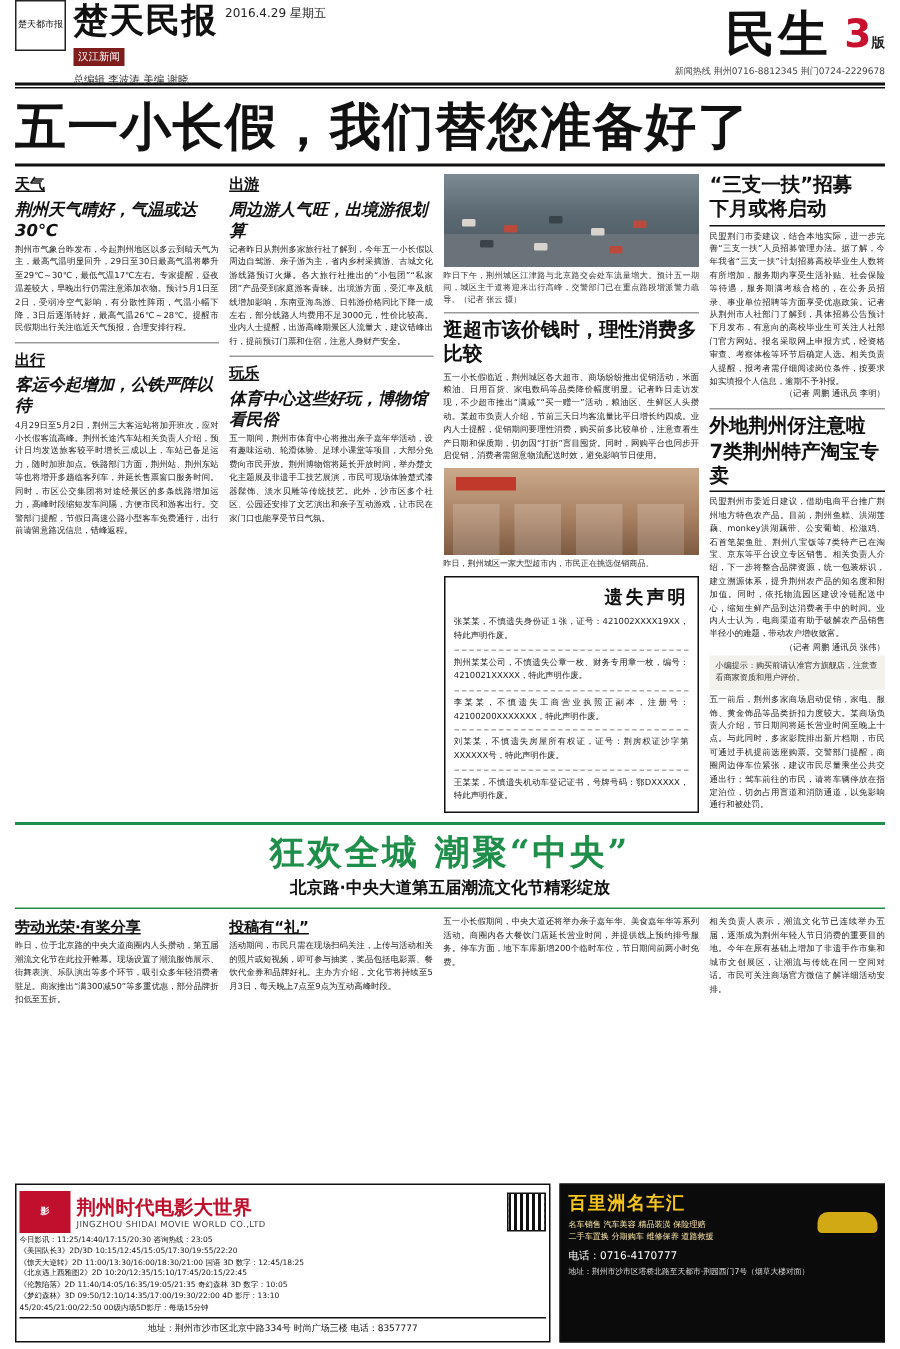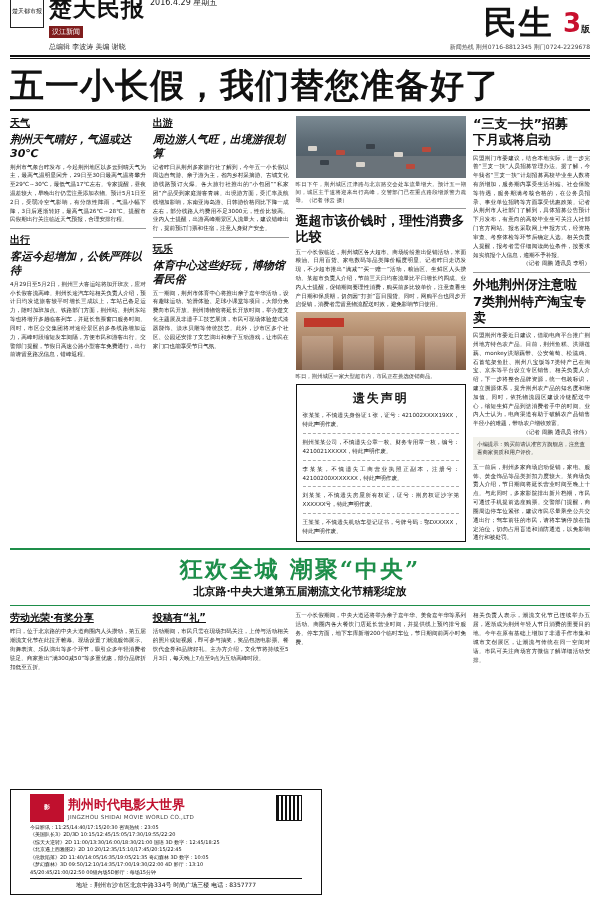--- a/index.html
+++ b/index.html
@@ -7,21 +7,21 @@
   body {
     width:600px; height:899px;
     background:#ffffff;
     font-family:"DejaVu Sans","Liberation Sans",sans-serif;
     color:#111;
     overflow:hidden;
   }
   .page { position:relative; width:600px; height:899px; padding:6px 10px 0 10px; }
 
   
-  .masthead { display:flex; align-items:flex-end; justify-content:space-between; height:46px; }
+  .masthead { display:flex; align-items:center; justify-content:space-between; height:46px; }
   .mast-left { display:flex; align-items:flex-start; gap:5px; }
   .mast-logo-box { width:34px; height:34px; border:1px solid #222; display:flex; flex-direction:column; align-items:center; justify-content:center; line-height:1; }
   .mast-logo-box span { font-size:6px; letter-spacing:0; }
   .mast-title { font-family:"DejaVu Serif","Liberation Serif",serif; font-weight:bold; font-size:23px; letter-spacing:1px; line-height:1; margin-top:2px; }
   .mast-sub { margin-top:4px; font-size:7px; color:#333; }
   .mast-tagbox { display:inline-block; background:#7f1d1d; color:#fff; font-size:7px; padding:1px 3px; margin-top:3px; }
   .mast-date { font-size:8px; color:#222; margin-top:3px; }
   .mast-right { text-align:right; }
   .mast-tel { font-size:6px; color:#444; margin-top:4px; }
   .mast-section { font-family:"DejaVu Serif","Liberation Serif",serif; font-size:33px; font-weight:bold; letter-spacing:2px; line-height:1; display:inline-block; vertical-align:middle; }
@@ -56,34 +56,34 @@
   .ph-traffic .car.d { background:#3a424a; }
   .ph-road { position:absolute; left:0; right:0; bottom:0; height:22px; background:#6a737a; }
   .caption { font-size:5.4px; color:#333; line-height:1.5; margin-top:2px; text-align:justify; }
 
   .ph-market { height:58px; background:linear-gradient(180deg,#caa98a 0%,#a98163 55%,#7d5a42 100%); position:relative; }
   .ph-market .booth { position:absolute; bottom:0; width:18%; height:60%; background:rgba(255,255,255,.18); }
   .ph-market .sign { position:absolute; top:6px; left:8px; width:40px; height:9px; background:#c0392b; }
 
   
   .notice { border:1px solid #111; padding:5px 6px; margin-top:4px; }
-  .notice-title { text-align:center; font-weight:bold; font-size:12px; letter-spacing:2px; margin-bottom:4px; }
+  .notice-title { text-align:right; font-weight:bold; font-size:12px; letter-spacing:2px; margin-bottom:4px; }
 
   
   .green-band { margin-top:6px; border-top:2px solid #1e8e4a; border-bottom:1px solid #1e8e4a; padding:6px 0 6px 0; }
   .green-title { text-align:center; font-family:"DejaVu Serif","Liberation Serif",serif; font-weight:bold; font-size:23px; color:#1e8e4a; letter-spacing:2px; line-height:1.1; }
   .green-sub { text-align:center; font-size:11px; color:#111; margin-top:3px; font-weight:bold; }
 
   
   .rbox-title { font-weight:bold; font-size:13px; line-height:1.25; }
   .hl-strip { background:#f3f2ec; padding:3px 4px; font-size:5.4px; line-height:1.55; color:#333; }
 
   
   .ads { position:absolute; left:10px; right:10px; bottom:4px; display:flex; gap:6px; }
-  .ad-left { width:312px; border:1px solid #111; background:#fff; padding:4px 19px; }
+  .ad-left { width:357px; border:1px solid #111; background:#fff; padding:4px 2px; }
   .ad-right { flex:1; border:1px solid #111; background:#0b0b0b; color:#fff; padding:4px 5px; position:relative; overflow:hidden; }
   .ad-title { color:#c0102e; font-weight:bold; font-size:13px; letter-spacing:0; }
   .ad-en { font-size:5.6px; color:#444; letter-spacing:.3px; }
   .ad-row { font-size:5px; line-height:1.5; color:#111; }
   .ad-foot { margin-top:2px; border-top:1px solid #111; padding-top:2px; font-size:6px; text-align:center; }
   .qr { width:26px; height:26px; background:
       repeating-linear-gradient(90deg,#111 0 2px,#fff 2px 4px),
       repeating-linear-gradient(0deg,#111 0 2px,transparent 2px 4px);
       border:1px solid #111; }
   .ad-logo { width:34px; height:28px; background:#c0102e; display:flex; align-items:center; justify-content:center; color:#fff; font-size:6px; font-weight:bold; }
@@ -247,15 +247,23 @@
         <div>《美国队长3》2D/3D 10:15/12:45/15:05/17:30/19:55/22:20</div>
         <div>《惊天大逆转》2D 11:00/13:30/16:00/18:30/21:00  国语 3D 数字：12:45/18:25</div>
         <div>《北京遇上西雅图2》2D 10:20/12:35/15:10/17:45/20:15/22:45</div>
         <div>《伦敦陷落》2D 11:40/14:05/16:35/19:05/21:35  奇幻森林 3D 数字：10:05</div>
         <div>《梦幻森林》3D 09:50/12:10/14:35/17:00/19:30/22:00  4D 影厅：13:10</div>
         <div>45/20:45/21:00/22:50  00级内场5D影厅：每场15分钟</div>
       </div>
       <div class="ad-foot">地址：荆州市沙市区北京中路334号  时尚广场三楼  电话：8357777</div>
     </div>
 
+    <div class="ad-right">
+      <div class="ar-title">百里洲名车汇</div>
+      <div class="carsil"></div>
+      <div class="ar-sub" style="white-space:pre-line">名车销售  汽车美容  精品装潢  保险理赔
+二手车置换  分期购车  维修保养  道路救援</div>
+      <div class="ar-tel">电话：0716-4170777</div>
+      <div class="ar-addr">地址：荆州市沙市区塔桥北路至天都市·荆园西门7号（烟草大楼对面）</div>
+    </div>
   </div>
 
 </div>
 
 </body></html>

